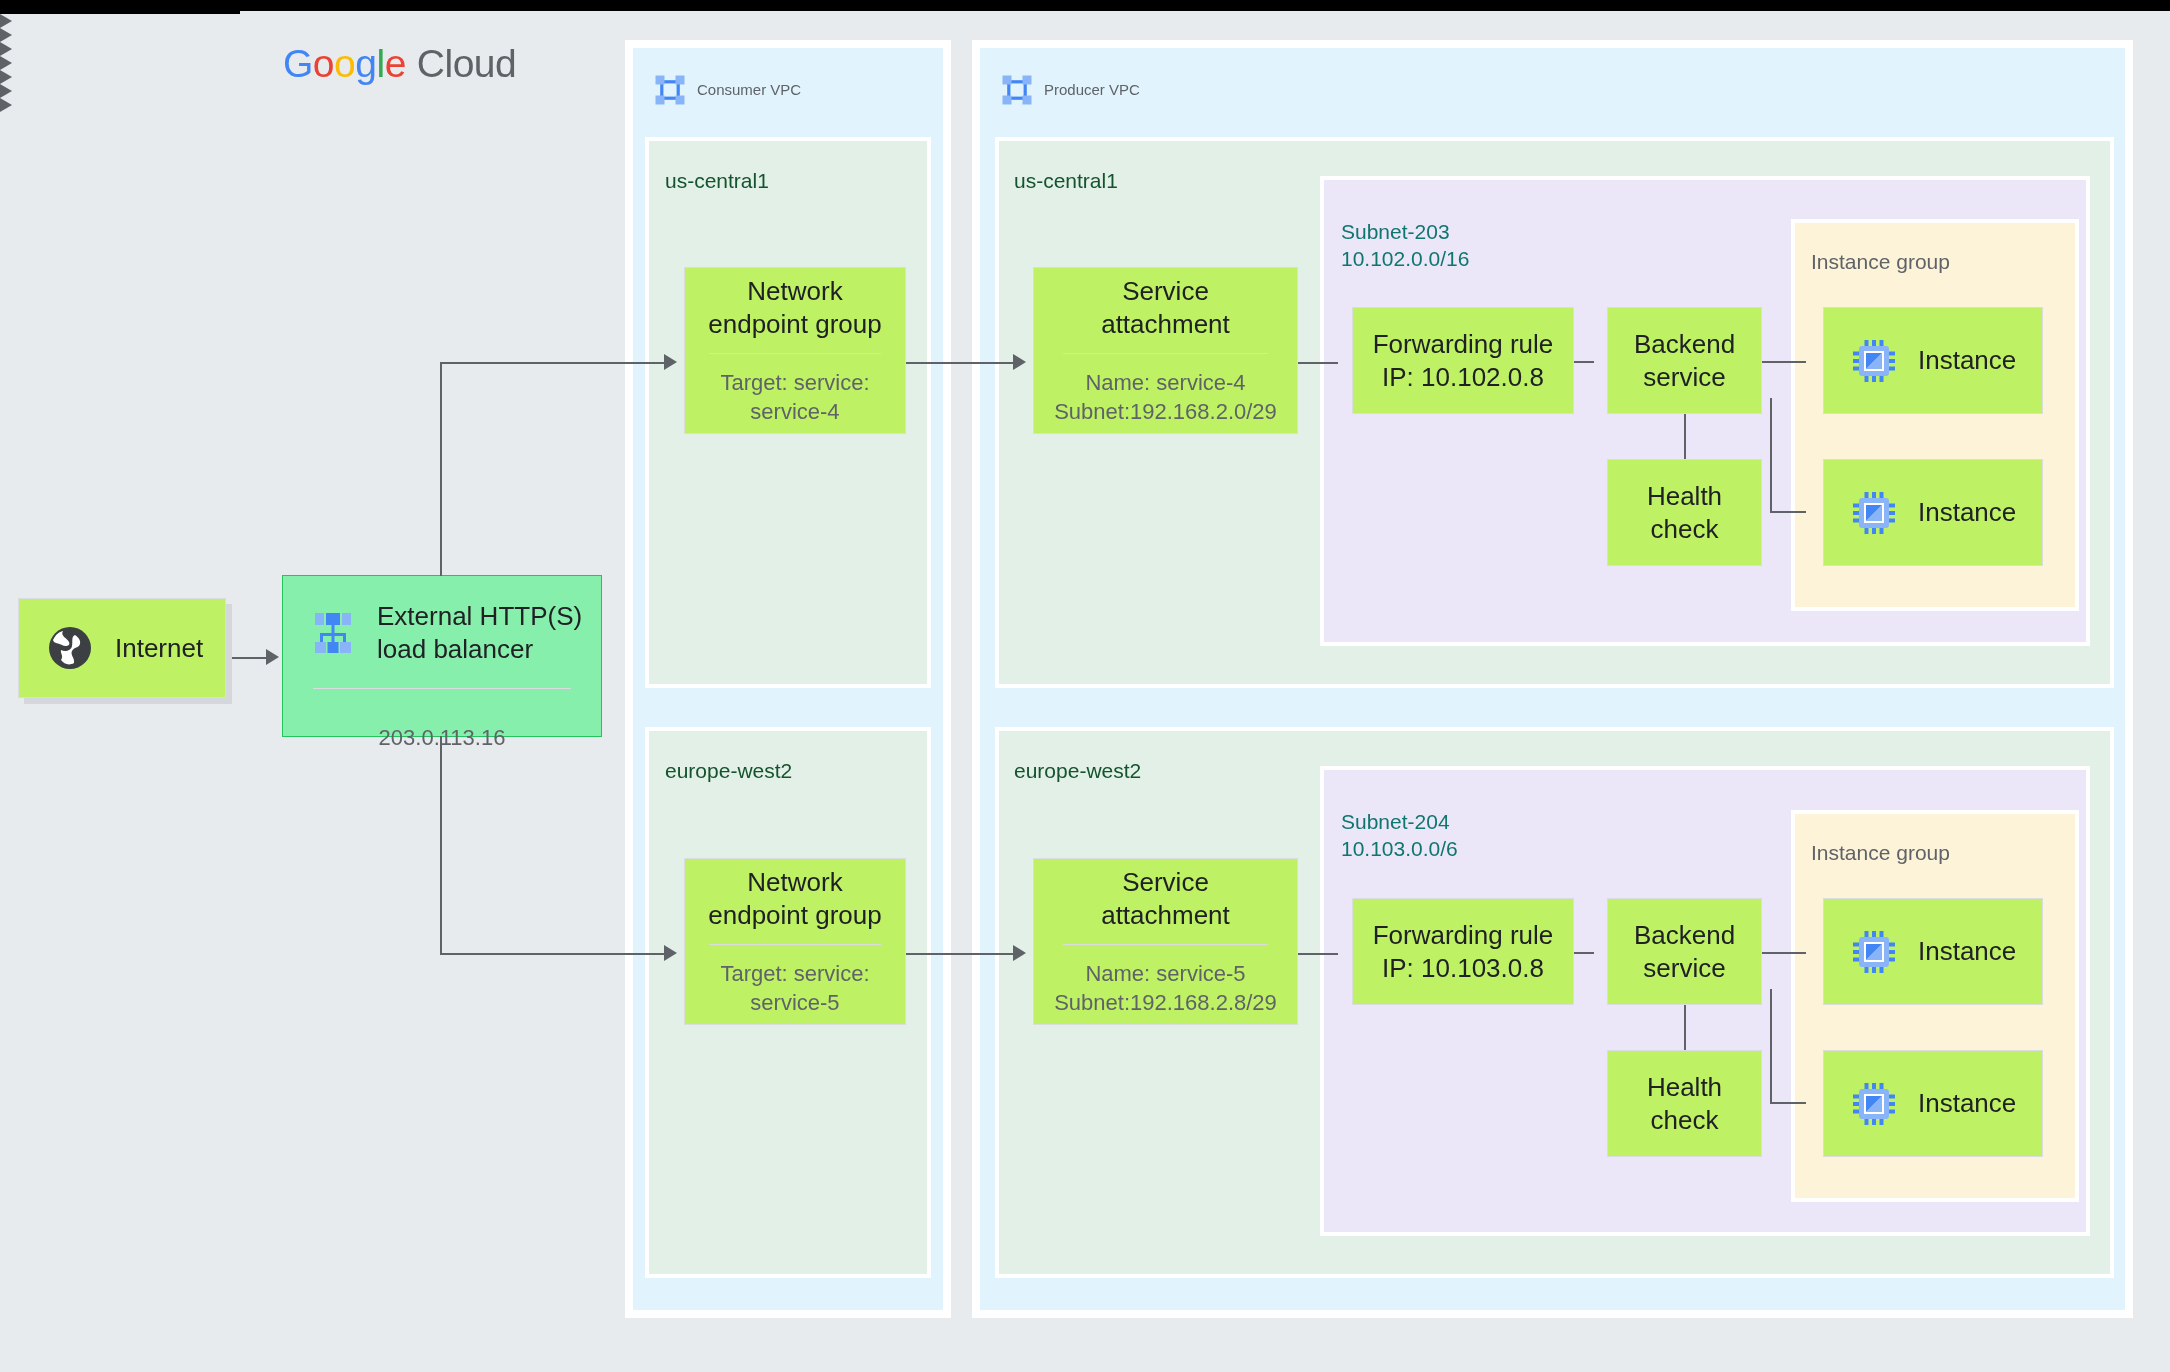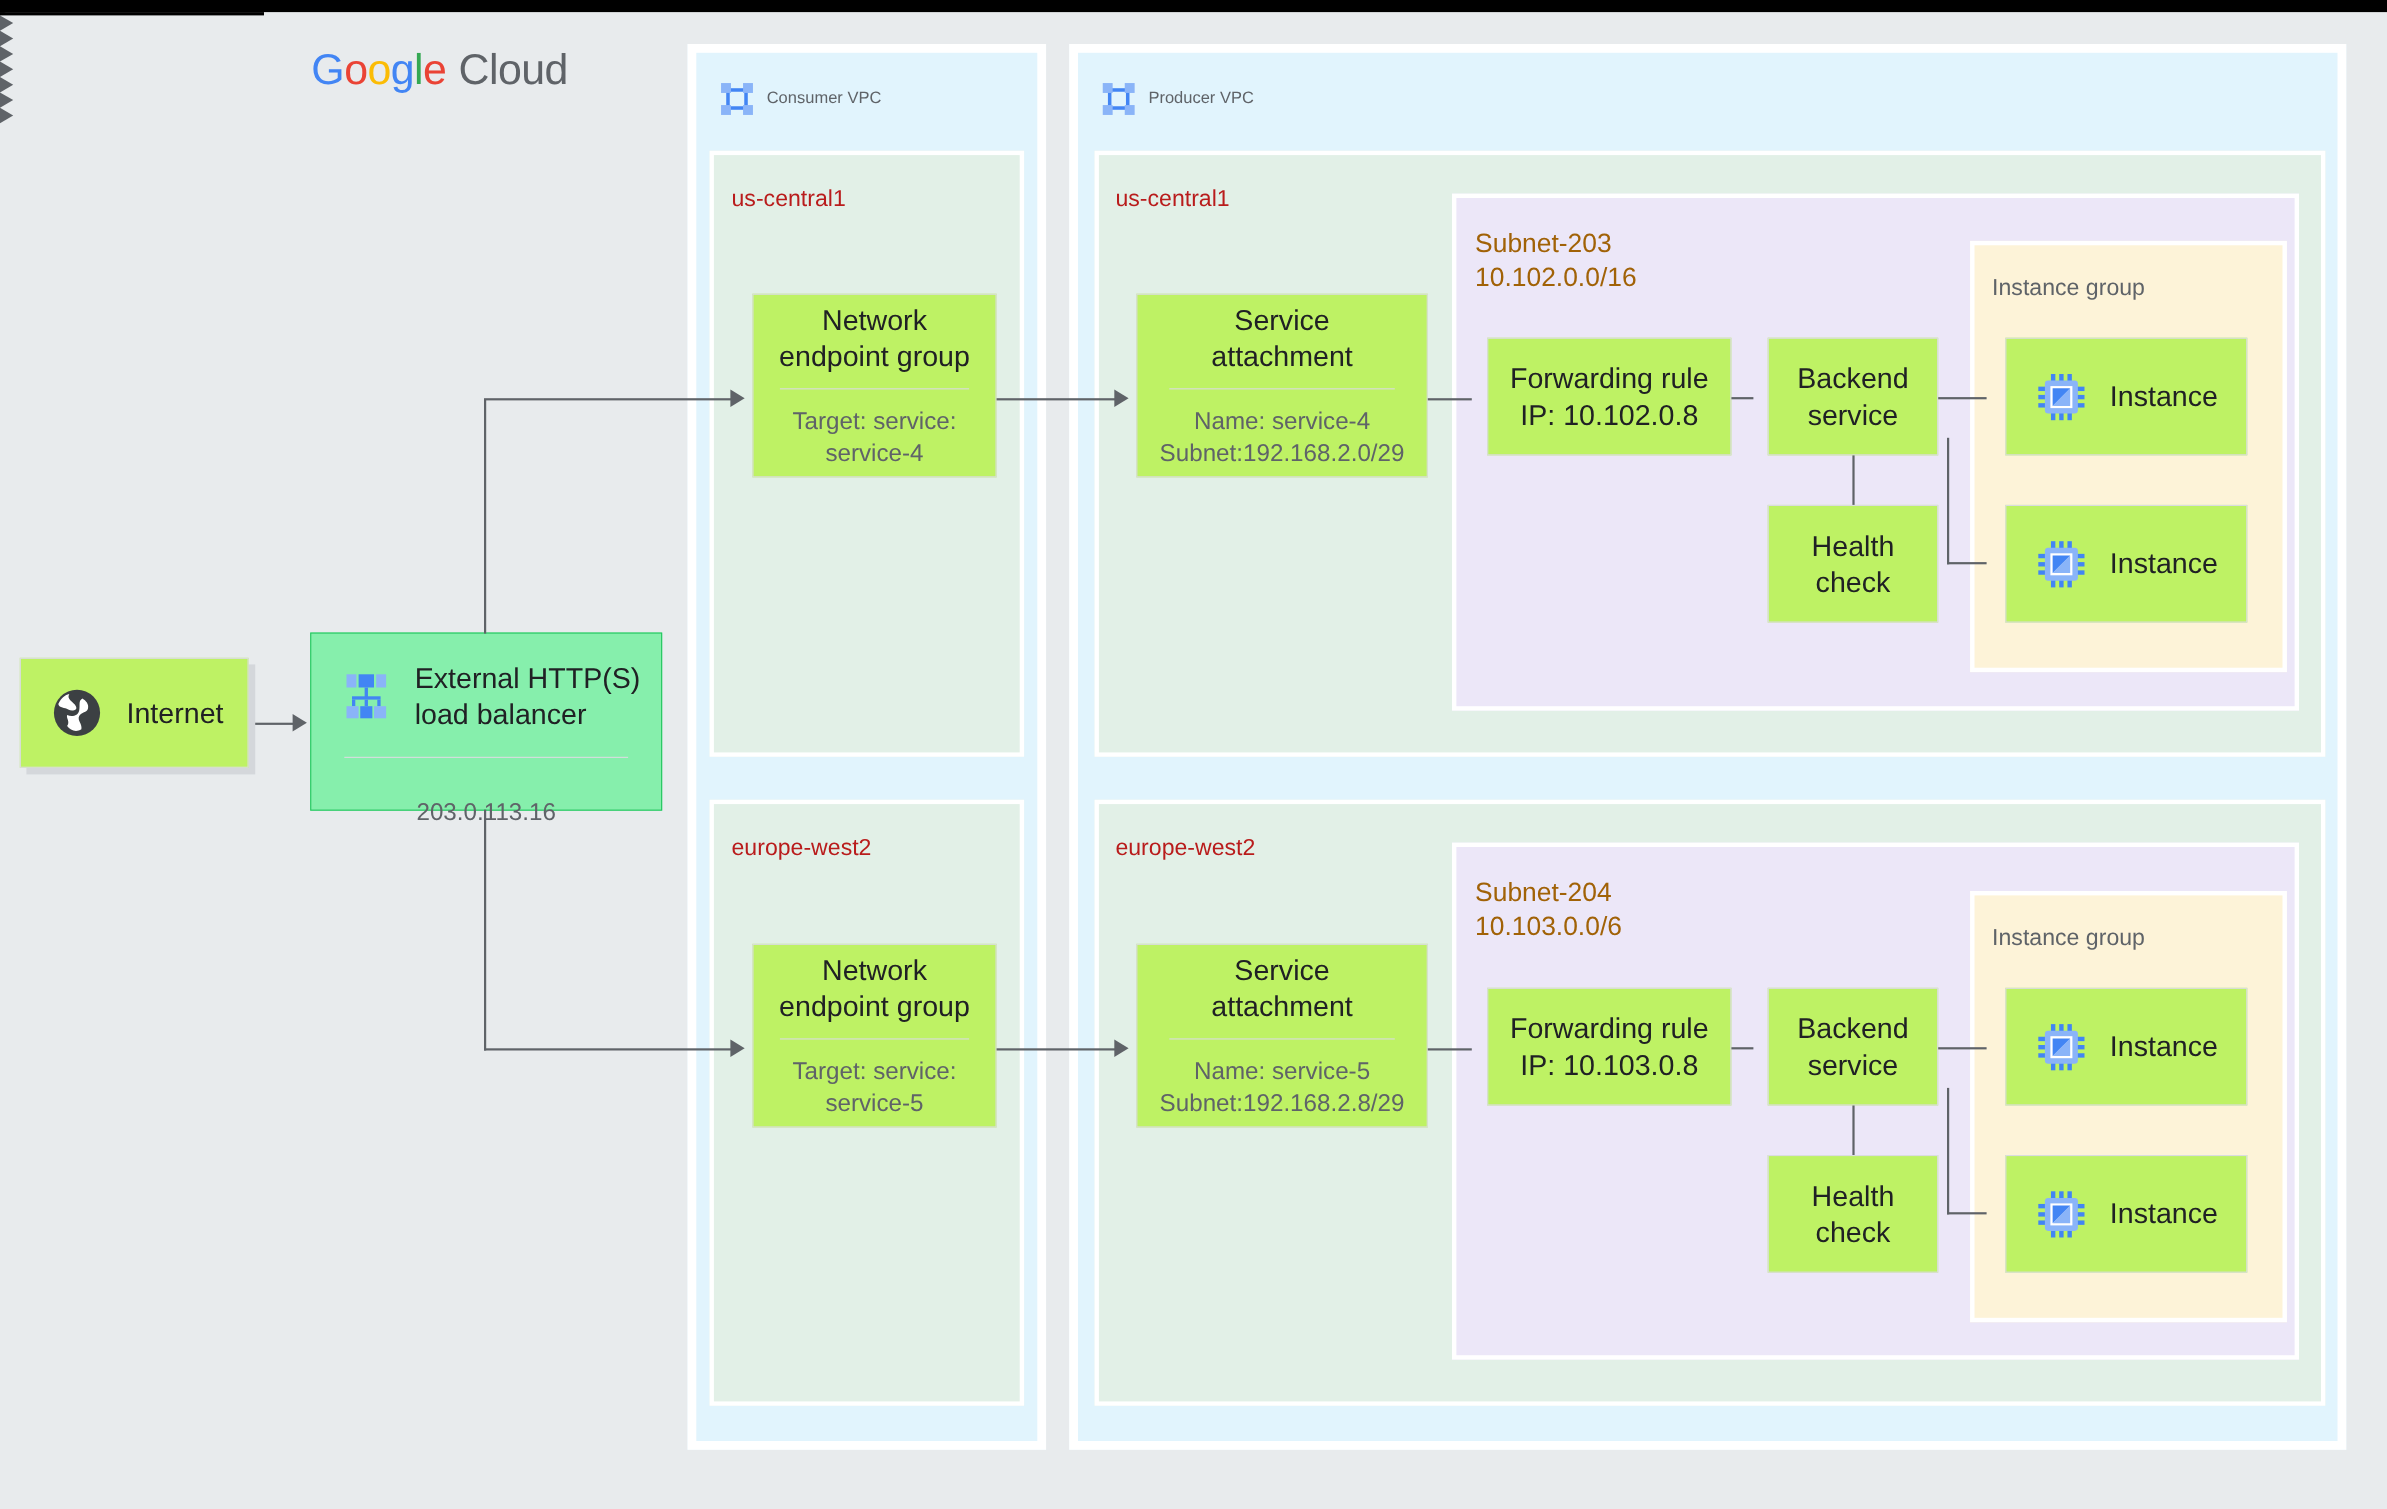--- a/index.html
+++ b/index.html
@@ -30,27 +30,27 @@
     position:absolute; background:#e1f4fd; border:8px solid #ffffff;
     box-sizing:border-box;
   }
   .vpc-title { position:absolute; font-size:15px; color:#5f6368; white-space:nowrap; }
   .vpc-icon { position:absolute; width:36px; height:36px; }
 
   .region {
     position:absolute; background:#e2f0e7; border:4px solid #ffffff;
     box-sizing:border-box;
   }
-  .region-label { position:absolute; font-size:21px; color:#b91c1c; white-space:nowrap; }
+  .region-label { position:absolute; font-size:21px; color:#14532d; white-space:nowrap; }
 
   .subnet {
     position:absolute; background:#ece7f8; border:4px solid #ffffff;
     box-sizing:border-box;
   }
-  .subnet-label { position:absolute; font-size:24px; color:#a16207; line-height:1.28; white-space:pre-line; }
+  .subnet-label { position:absolute; font-size:21px; color:#0f766e; line-height:1.28; white-space:pre-line;margin-top:12px; }
 
   .igroup {
     position:absolute; background:#fdf3d8; border:4px solid #ffffff;
     box-sizing:border-box;
   }
   .igroup-label { position:absolute; font-size:21px; color:#5f6368; white-space:nowrap; }
 
   
   .card {
     position:absolute; background:#bef264; border:1px solid #dadce0;

